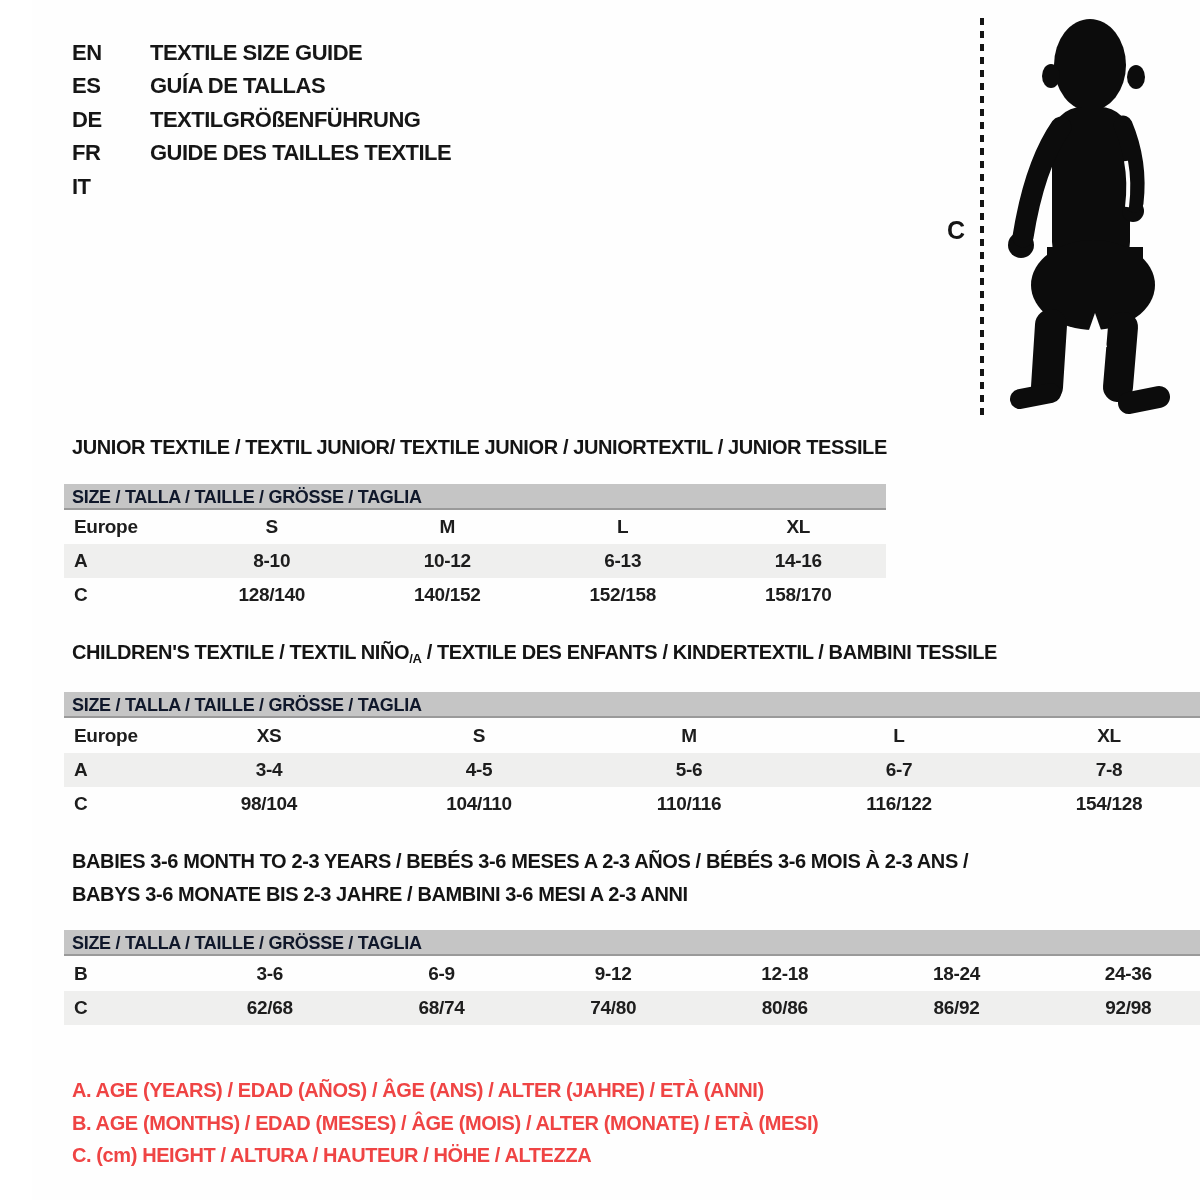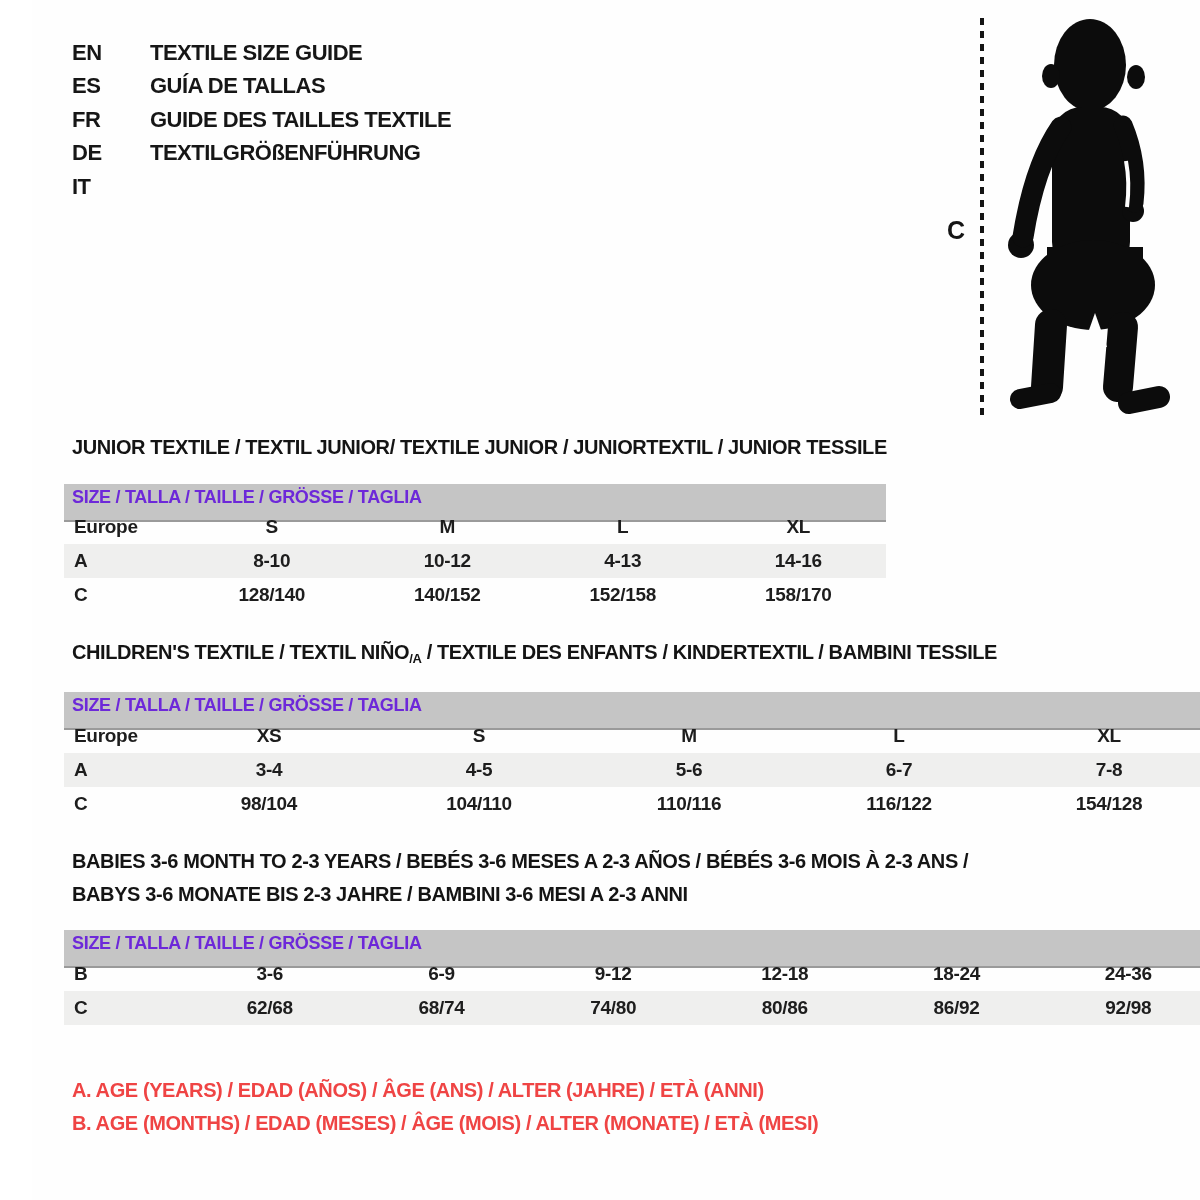--- a/index.html
+++ b/index.html
@@ -15,22 +15,22 @@
   .lang-code{width:78px;}
   
   .dash-line{left:948px;top:18px;width:4px;height:398px;
     background:repeating-linear-gradient(to bottom,#141414 0 7px,transparent 7px 13px);}
   .fig-label{left:915px;top:216px;font-size:25px;font-weight:700;color:#141414;}
   .baby-svg{left:965px;top:15px;}
   
   .sec-title{left:40px;font-size:20px;font-weight:700;letter-spacing:-0.4px;color:#141414;white-space:nowrap;}
   .sub{font-size:13px;vertical-align:-4px;letter-spacing:-0.3px;}
   
-  .size-bar{left:32px;height:38px;line-height:26px;background:#c5c5c5;border-bottom:2px solid #9a9a9a;
-    padding-left:8px;font-size:18px;font-weight:700;letter-spacing:-0.3px;color:#6d28d9;box-sizing:border-box;white-space:nowrap;}
+  .size-bar{left:32px;height:26px;line-height:26px;background:#c5c5c5;border-bottom:2px solid #9a9a9a;
+    padding-left:8px;font-size:18px;font-weight:700;letter-spacing:-0.3px;color:#0f172a;box-sizing:border-box;white-space:nowrap;}
   
   .table{left:32px;}
   .trow{display:flex;height:34px;align-items:center;font-size:19px;font-weight:700;letter-spacing:-0.3px;color:#1d1d1d;}
   .trow.shaded{background:#efefee;}
   .tlabel{padding-left:10px;box-sizing:border-box;}
   .t4 .tlabel,.t6 .tlabel{width:120px;}
   .t5 .tlabel{width:100px;}
   .tcell{flex:1;text-align:center;white-space:nowrap;}
   
   .legend{left:40px;top:1074px;}
@@ -44,26 +44,26 @@
   <div class="abs lang-list">
     <div class="lang-row">
       <span class="lang-code">EN</span>
       <span class="lang-label">TEXTILE SIZE GUIDE</span>
     </div>
     <div class="lang-row">
       <span class="lang-code">ES</span>
       <span class="lang-label">GUÍA DE TALLAS</span>
     </div>
     <div class="lang-row">
+      <span class="lang-code">DE</span>
+      <span class="lang-label">TEXTILGRÖßENFÜHRUNG</span>
+    </div>
+    <div class="lang-row">
       <span class="lang-code">FR</span>
       <span class="lang-label">GUIDE DES TAILLES TEXTILE</span>
-    </div>
-    <div class="lang-row">
-      <span class="lang-code">DE</span>
-      <span class="lang-label">TEXTILGRÖßENFÜHRUNG</span>
     </div>
     <div class="lang-row">
       <span class="lang-code">IT</span>
     </div>
   </div>
 
   <div class="abs dash-line"></div>
   <div class="abs fig-label">C</div>
   <svg class="abs baby-svg" width="180" height="405" viewBox="0 0 180 405">
     <g fill="#0c0c0c" stroke="none">
@@ -97,21 +97,21 @@
       <span class="tlabel">Europe</span>
       <span class="tcell">S</span>
       <span class="tcell">M</span>
       <span class="tcell">L</span>
       <span class="tcell">XL</span>
     </div>
     <div class="trow shaded">
       <span class="tlabel">A</span>
       <span class="tcell">8-10</span>
       <span class="tcell">10-12</span>
-      <span class="tcell">4-13</span>
+      <span class="tcell">6-13</span>
       <span class="tcell">14-16</span>
     </div>
     <div class="trow">
       <span class="tlabel">C</span>
       <span class="tcell">128/140</span>
       <span class="tcell">140/152</span>
       <span class="tcell">152/158</span>
       <span class="tcell">158/170</span>
     </div>
   </div>
@@ -165,15 +165,16 @@
       <span class="tcell">74/80</span>
       <span class="tcell">80/86</span>
       <span class="tcell">86/92</span>
       <span class="tcell">92/98</span>
     </div>
   </div>
 
   <div class="abs legend">
     <div class="legend-line">A. AGE (YEARS) / EDAD (AÑOS) / ÂGE (ANS) / ALTER (JAHRE) / ETÀ (ANNI)</div>
     <div class="legend-line">B. AGE (MONTHS) / EDAD (MESES) / ÂGE (MOIS) / ALTER (MONATE) / ETÀ (MESI)</div>
+    <div class="legend-line">C. (cm) HEIGHT / ALTURA / HAUTEUR / HÖHE / ALTEZZA</div>
   </div>
 
 </div>
 
 </body></html>

